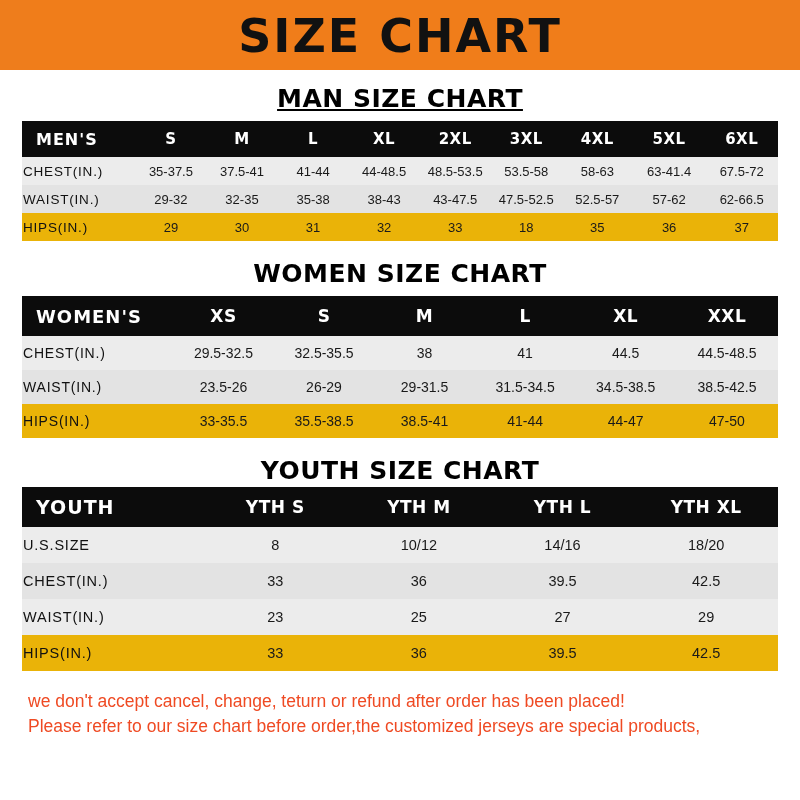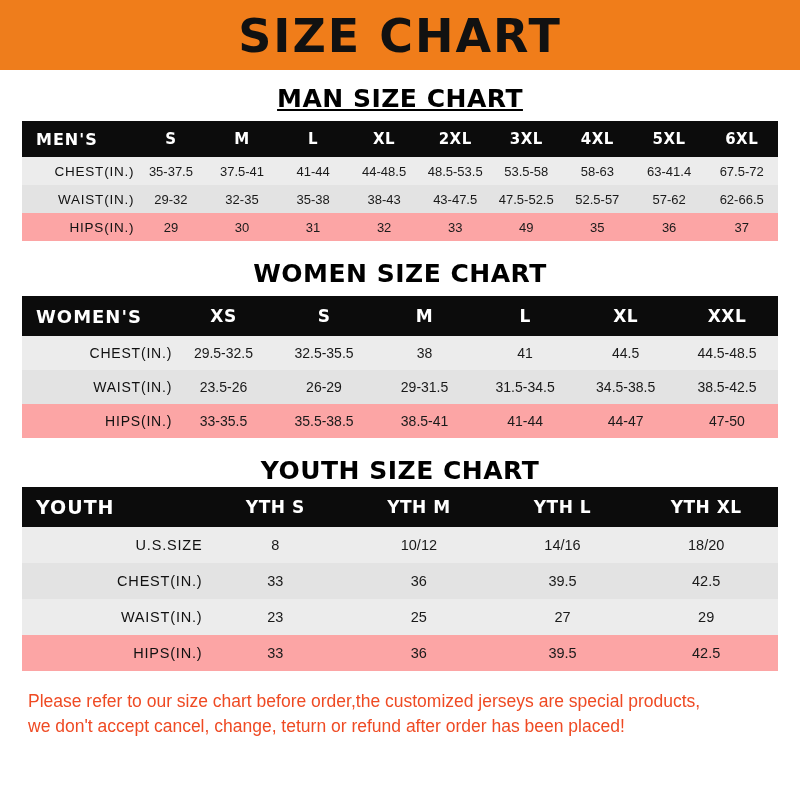--- a/index.html
+++ b/index.html
@@ -94,32 +94,32 @@
     color: #ffffff;
   }
   table.size-table tr.head-row td.rowlabel {
     text-align: left;
     padding-left: 14px;
     font-size: 16px;
     letter-spacing: 1px;
   }
   table.size-table tr.band-light td { background: #ececec; }
   table.size-table tr.band-mid td { background: #e3e3e3; }
-  table.size-table tr.band-dark td { background: #fca5a5; }
+  table.size-table tr.band-dark td { background: #eab308; }
   table.size-table tr.data-row td {
     height: 26px;
     font-family: "Liberation Sans", sans-serif;
     font-size: 13px;
     color: #1a1a1a;
     text-align: center;
   }
   table.size-table tr.data-row td.rowlabel {
     font-size: 13.5px;
     letter-spacing: 0.8px;
-    text-align: right;
+    text-align: left;
     color: #111111;
   }
 
   
   table.youth tr.head-row td { height: 38px; font-size: 17px; }
   table.youth tr.head-row td.rowlabel { font-size: 19px; }
   table.youth tr.data-row td { height: 34px; font-size: 14.5px; }
   table.youth tr.data-row td.rowlabel { font-size: 14.5px; }
 
   table.women tr.head-row td { height: 38px; font-size: 17px; }
@@ -203,21 +203,21 @@
         <td>57-62</td>
         <td>62-66.5</td>
       </tr>
       <tr class="data-row band-dark">
         <td class="rowlabel">HIPS(IN.)</td>
         <td>29</td>
         <td>30</td>
         <td>31</td>
         <td>32</td>
         <td>33</td>
-        <td>49</td>
+        <td>18</td>
         <td>35</td>
         <td>36</td>
         <td>37</td>
       </tr>
     </tbody>
       </table>
 
     <div class="section-title t2">WOMEN SIZE CHART</div>
 
     <table class="size-table women">
@@ -313,18 +313,18 @@
         <td class="rowlabel">HIPS(IN.)</td>
         <td>33</td>
         <td>36</td>
         <td>39.5</td>
         <td>42.5</td>
       </tr>
     </tbody>
       </table>
 
     <div class="notice">
+      <div>we don't accept cancel, change, teturn or refund after order has been placed!</div>
       <div>Please refer to our size chart before order,the customized jerseys are special products,</div>
-      <div>we don't accept cancel, change, teturn or refund after order has been placed!</div>
     </div>
 
   </div>
 </div>
 
 </body></html>

